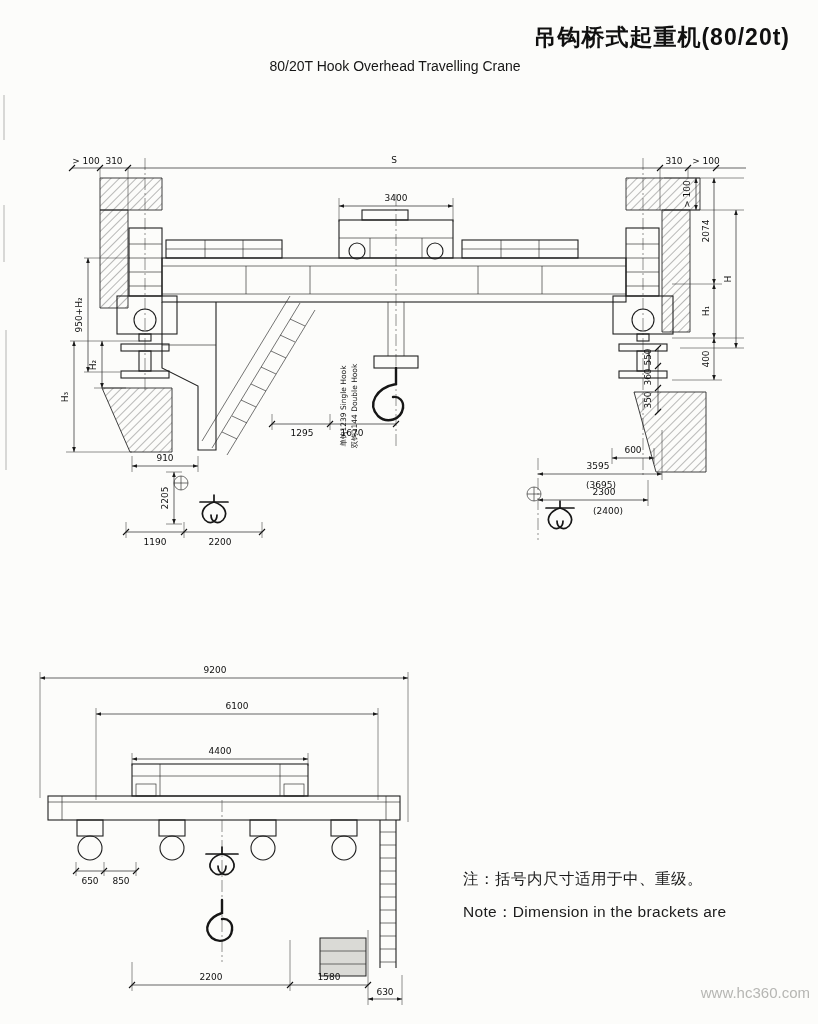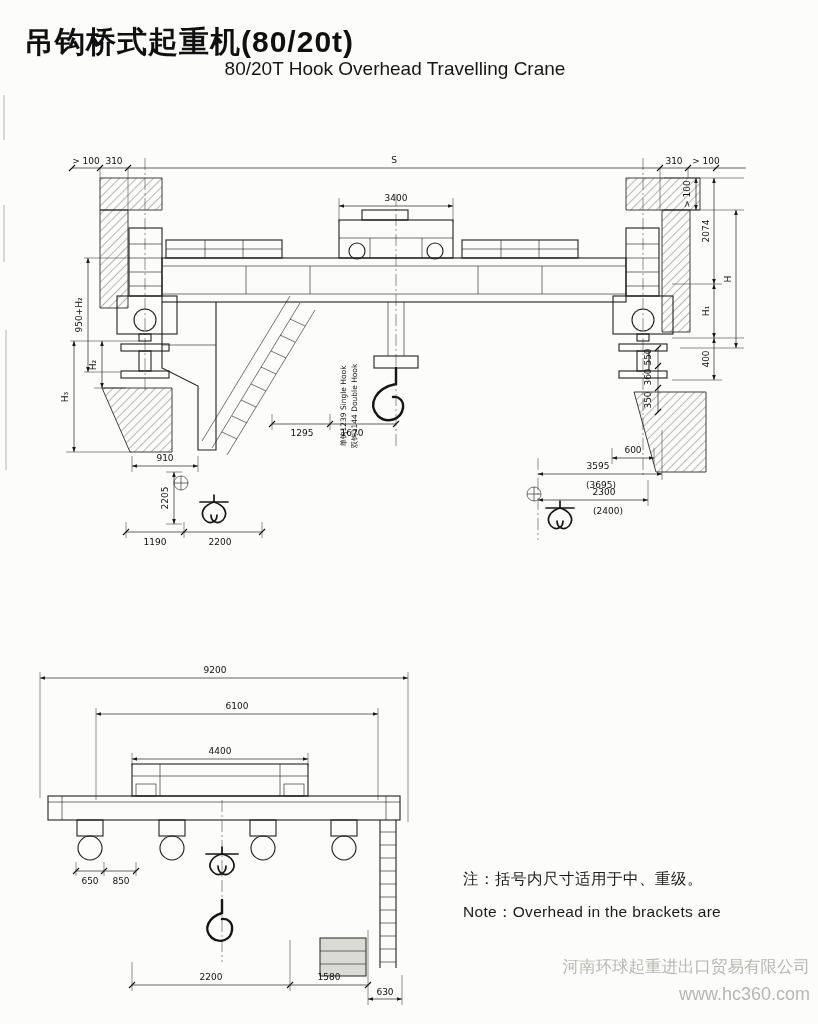--- a/index.html
+++ b/index.html
@@ -1,29 +1,29 @@
 <!DOCTYPE html>
 <html><head>
 <meta charset="utf-8">
 <style>
   html,body{margin:0;padding:0;background:#e9e9e7;}
   .page{position:relative;width:818px;height:1024px;background:#fcfcfa;overflow:hidden;
         font-family:"Liberation Sans","DejaVu Sans",sans-serif;}
-  .title-zh{position:absolute;top:22px;left:0;width:790px;text-align:left;
-            font-size:30px;font-weight:bold;color:#101010;letter-spacing:1px;margin-left:24px;}
+  .title-zh{position:absolute;top:22px;left:0;width:790px;text-align:right;
+            font-size:23px;font-weight:bold;color:#101010;letter-spacing:1px;}
   .title-en{position:absolute;top:58px;left:0;width:790px;text-align:center;
-            font-size:19px;color:#161616;}
+            font-size:14px;color:#161616;}
   svg.drawing{position:absolute;top:0;left:0;}
   .note{position:absolute;left:463px;top:869px;width:296px;color:#1b1b1b;}
   .note .zh{font-size:15.5px;margin-bottom:11px;letter-spacing:0.5px;}
   .note .en{font-size:15.5px;line-height:1.45;letter-spacing:0.3px;}
   .wm-company{position:absolute;top:956px;left:530px;width:280px;text-align:right;
               font-size:16.5px;color:#b6b6b3;}
   .wm-site{position:absolute;top:984px;left:530px;width:280px;text-align:right;
-           font-size:18px;color:#b6b6b3;}
+           font-size:15px;color:#b6b6b3;}
 
   
   .s{fill:none;stroke:#202020;stroke-width:1.1;}
   .s2{fill:none;stroke:#2a2a2a;stroke-width:0.65;}
   .dim{fill:none;stroke:#222;stroke-width:0.7;}
   .ext{stroke:#333;stroke-width:0.55;}
   .cl{fill:none;stroke:#4a4a4a;stroke-width:0.6;stroke-dasharray:12 3 2 3;}
   .ht{fill:url(#hatch);stroke:#2a2a2a;stroke-width:0.9;}
   .tk{stroke:#111;stroke-width:1.1;}
   .edge{stroke:#c9c9c6;stroke-width:1.4;}
@@ -394,19 +394,18 @@
       <text class="d" x="90" y="884">650</text>
       <text class="d" x="121" y="884">850</text>
       <text class="d" x="211" y="980">2200</text>
       <text class="d" x="329" y="980">1580</text>
       <text class="d" x="385" y="995">630</text>
     </g>
   </svg>
 
   <div class="note">
     <div class="zh">注：括号内尺寸适用于中、重级。</div>
-    <div class="en">Note：Overhead in the brackets are</div>
+    <div class="en">Note：Dimension in the brackets are</div>
   </div>
 
-  <div class="wm-company">河南环球起重进出口贸易有限公司</div>
   <div class="wm-site">www.hc360.com</div>
 
 </div>
 
 </body></html>

